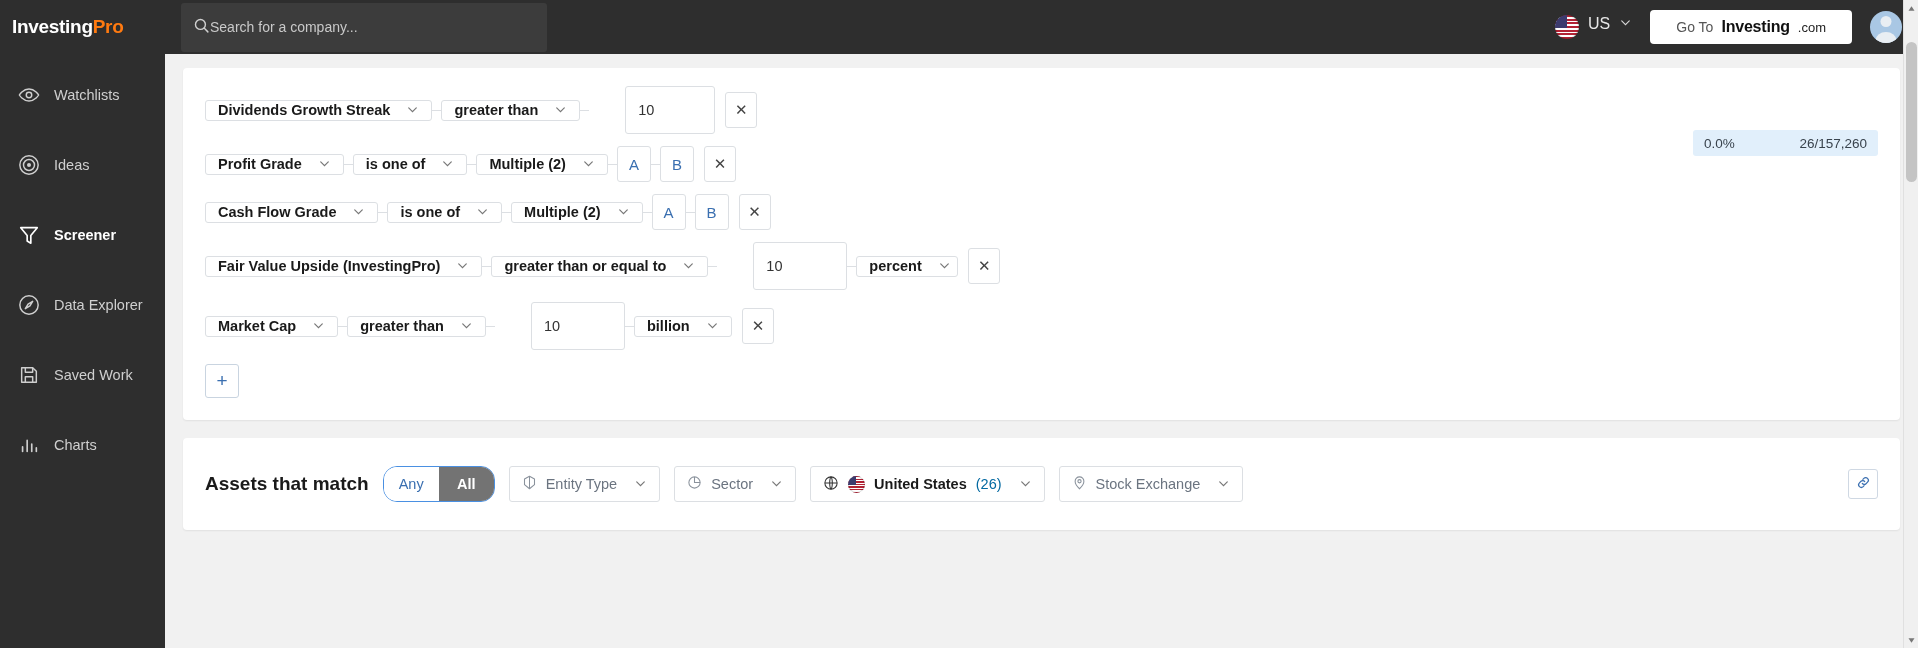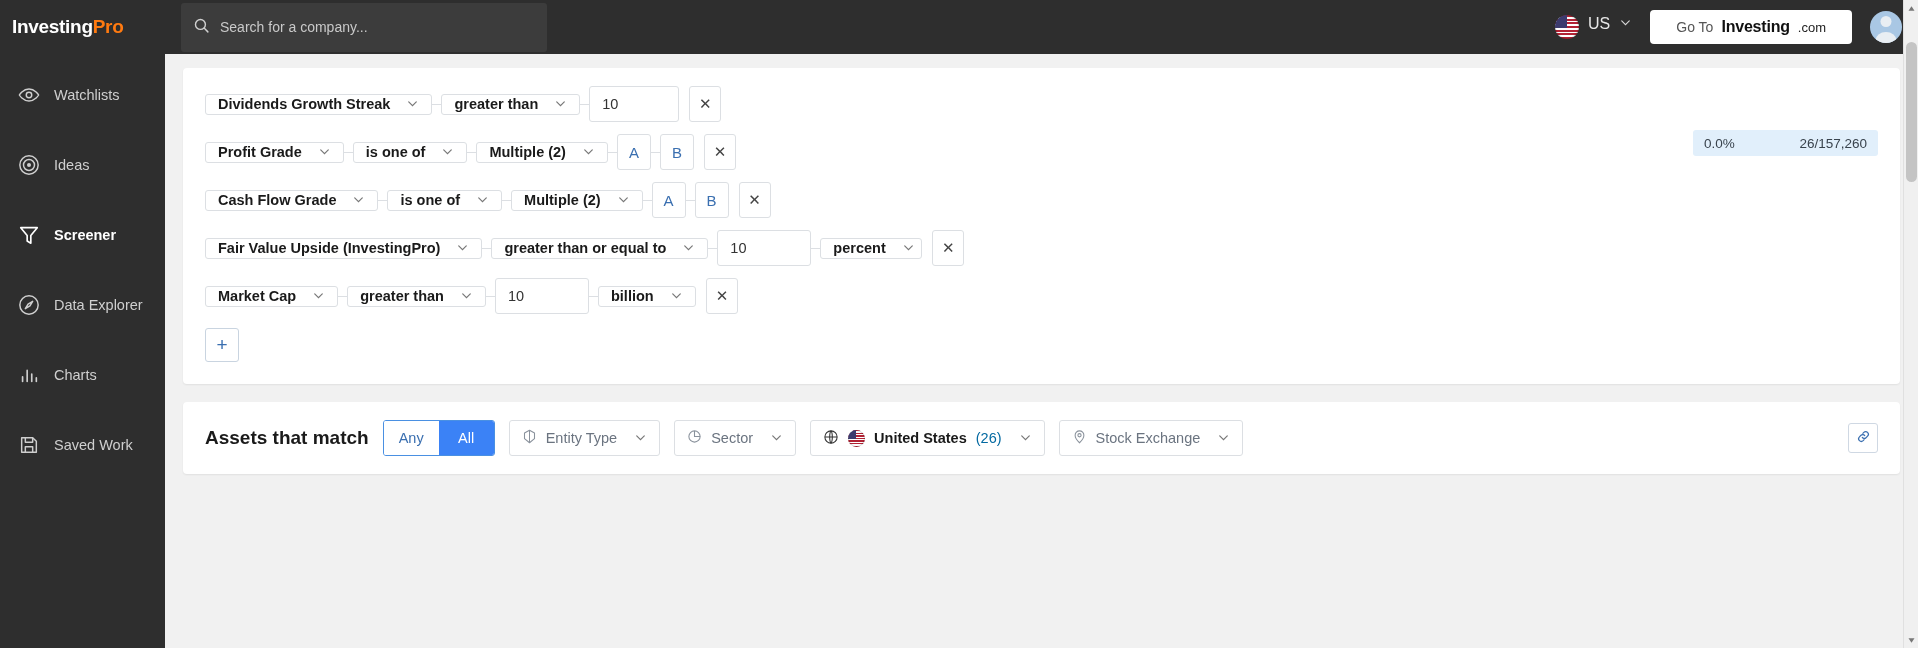--- a/index.html
+++ b/index.html
@@ -39,21 +39,21 @@
     position: relative; overflow: hidden;
   }
   .topbar {
     height: 54px; background: #2e2e2e;
     display: flex; align-items: center; padding: 0 16px;
     position: relative;
   }
   .search-box {
     width: 366px; height: 49px; background: #3c3c3c;
     border-radius: 3px; display: flex; align-items: center;
-    gap: 10px; padding: 0 12px; color: #cfcfcf; font-size: 14px;
+    padding: 0 12px; color: #cfcfcf; font-size: 14px;
     cursor: text;
   }
   .search-box input {
     background: transparent; border: none; outline: none;
     color: #e3e3e3; font-size: 14px; font-family: "Liberation Sans", sans-serif;
     width: 100%;
   }
   .search-box input::placeholder { color: #c9c9c9; }
   .topbar-right {
     margin-left: auto; display: flex; align-items: center; gap: 18px;
@@ -115,24 +115,24 @@
     height: 21px; border: 1px solid #dcdfe3; background: #fff;
     display: flex; align-items: center; gap: 16px;
     padding: 0 12px; font-size: 14.5px; color: #1a1a1a;
     border-radius: 3px; cursor: pointer; white-space: nowrap;
   }
   .fctrl.bold { font-weight: bold; }
   .fctrl .cv { display: inline-block; }
   .fctrl .caret { color: #666; font-size: 11px; line-height: 1; }
   .connector { width: 9px; height: 1px; background: #dcdfe3; }
   .fval {
-    height: 36px; border: 1px solid #dcdfe3; background: #fff;
+    height: 48px; border: 1px solid #dcdfe3; background: #fff;
     display: flex; align-items: center; padding: 0 12px;
     font-size: 14.5px; color: #333; border-radius: 3px;
-    min-width: 90px; cursor: text;
+    min-width: 90px; cursor: text; margin-left: 36px;
   }
   .fchip {
     height: 36px; min-width: 34px; border: 1px solid #dcdfe3; background: #fff;
     display: flex; align-items: center; justify-content: center;
     font-size: 15px; color: #3a6fb0; border-radius: 3px; cursor: pointer;
   }
   .fx {
     height: 36px; width: 32px; border: 1px solid #dcdfe3; background: #fff;
     display: flex; align-items: center; justify-content: center;
     font-size: 15px; color: #444; border-radius: 3px; cursor: pointer;
@@ -147,29 +147,29 @@
     position: absolute; right: 22px; top: 62px;
     background: #e1effb; border-radius: 3px;
     width: 185px; height: 26px;
     display: flex; align-items: center; justify-content: space-between;
     padding: 0 11px; font-size: 13.5px; color: #39434d;
   }
 
   
   .assets-card {
     margin-top: 18px; padding: 16px 22px; display: flex;
-    align-items: center; gap: 14px; position: relative; height: 72px;
+    align-items: center; gap: 14px; position: relative; height: 92px;
   }
   .assets-label { font-size: 19px; font-weight: bold; color: #1a1a1a; white-space: nowrap; }
-  .toggle { display: flex; border-radius: 3px; overflow: hidden; border: 1px solid #4a90e2; }
+  .toggle { display: flex; border-radius: 14px; overflow: hidden; border: 1px solid #4a90e2; }
   .toggle div {
     width: 55px; height: 34px; display: flex; align-items: center; justify-content: center;
     font-size: 14.5px; cursor: pointer; background: #fff; color: #3a6fb0;
   }
-  .toggle div.on { background: #3b82f6; color: #fff; font-weight: normal; }
+  .toggle div.on { background: #737373; color: #fff; font-weight: bold; }
   .pill {
     height: 36px; border: 1px solid #dcdfe3; background: #fff; border-radius: 3px;
     display: flex; align-items: center; gap: 9px; padding: 0 12px;
     font-size: 14.5px; color: #6b7480; cursor: pointer; white-space: nowrap;
   }
   .pill .caret { color: #666; font-size: 11px; margin-left: 8px; }
   .pill.sel { color: #1a1a1a; font-weight: bold; }
   .pill .count { color: #0369a1; font-weight: normal; }
   .link-btn {
     position: absolute; right: 22px; top: 50%; transform: translateY(-50%);
@@ -245,35 +245,35 @@
           <svg width="22" height="22" viewBox="0 0 24 24" fill="none" stroke="#cfcfcf" stroke-width="1.6" stroke-linejoin="round">
             <circle cx="12" cy="12" r="10"></circle>
               <path d="M16 8l-3 5-5 3 3-5z"></path>
           </svg>
         </span>
         <span>Data Explorer</span>
       </div>
 
       <div class="sidebar-item">
         <span class="ico">
-          <svg width="22" height="22" viewBox="0 0 24 24" fill="none" stroke="#cfcfcf" stroke-width="1.8" stroke-linecap="round">
-            <path d="M5 14v5M10 7v12M15 11v8M20 15v4"></path>
-          </svg>
-        </span>
-        <span>Charts</span>
-      </div>
-
-      <div class="sidebar-item">
-        <span class="ico">
           <svg width="22" height="22" viewBox="0 0 24 24" fill="none" stroke="#cfcfcf" stroke-width="1.6" stroke-linejoin="round">
             <path d="M4 4h12l4 4v12H4z"></path>
               <path d="M8 4v5h8V4M8 20v-6h8v6"></path>
           </svg>
         </span>
         <span>Saved Work</span>
+      </div>
+
+      <div class="sidebar-item">
+        <span class="ico">
+          <svg width="22" height="22" viewBox="0 0 24 24" fill="none" stroke="#cfcfcf" stroke-width="1.8" stroke-linecap="round">
+            <path d="M5 14v5M10 7v12M15 11v8M20 15v4"></path>
+          </svg>
+        </span>
+        <span>Charts</span>
       </div>
 
     </div>
   </div>
 
   <div class="main">
 
     <div class="topbar">
       <div class="search-box">
         <span>

